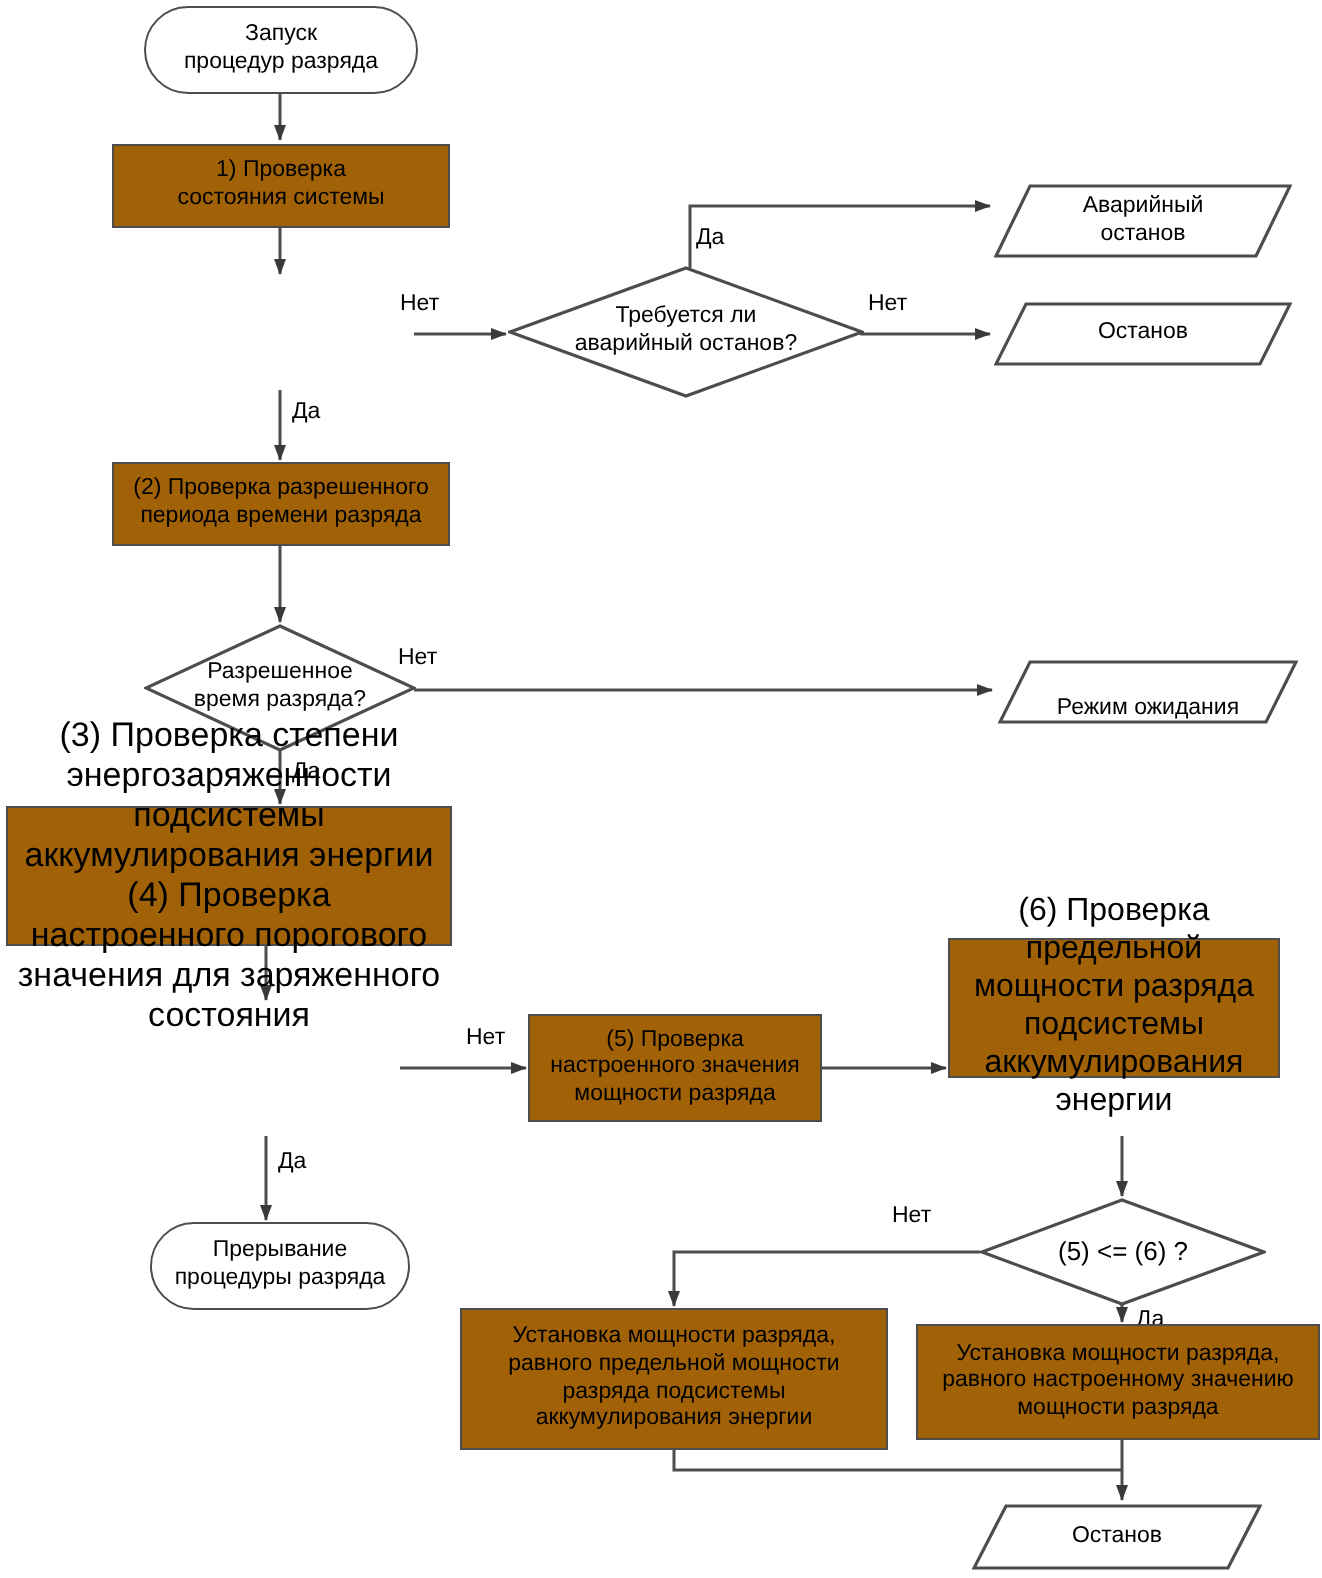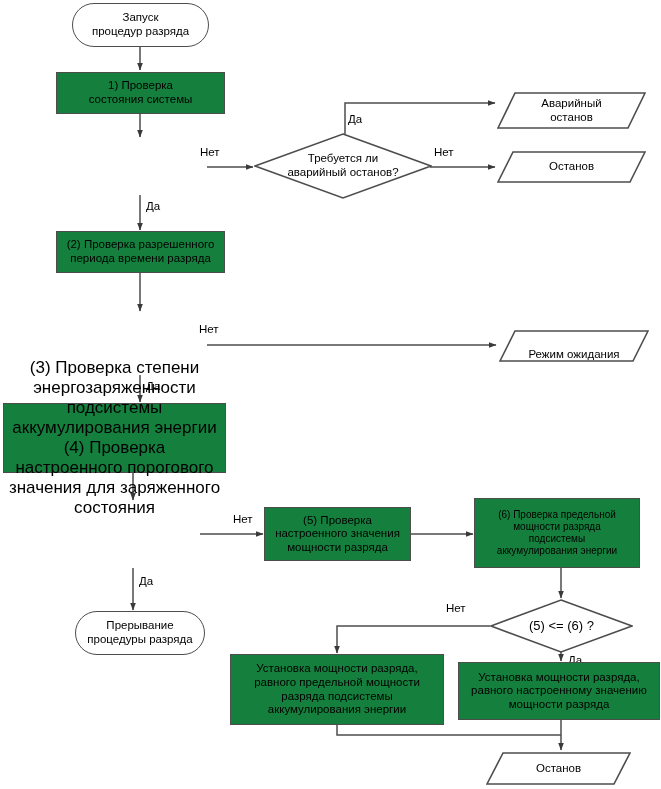--- a/index.html
+++ b/index.html
@@ -3,21 +3,21 @@
 <meta charset="utf-8">
 <style>
   html,body{margin:0;padding:0;background:#ffffff;}
   body{width:661px;height:789px;font-family:"Liberation Sans","DejaVu Sans",sans-serif;}
   #canvas{position:relative;width:661px;height:789px;overflow:hidden;background:#ffffff;}
 
   .node{position:absolute;box-sizing:border-box;display:flex;align-items:center;justify-content:center;text-align:center;color:#000;}
   .node .txt{display:block;line-height:1.18;padding:0 4px;}
 
   
-  .proc{border:1.5px solid #4d4d4d;background:#15803d;}
+  .proc{border:1.5px solid #4d4d4d;background:#a16207;}
 
   
   .term{border:1.5px solid #4d4d4d;background:#fff;border-radius:999px;}
 
   
   .diamond{background:transparent;}
   .diamond svg{position:absolute;left:0;top:0;width:100%;height:100%;}
   .diamond .txt{position:relative;z-index:2;}
 
   
@@ -114,20 +114,26 @@
     <svg viewBox="0 0 149 32" preserveAspectRatio="none">
         <polygon points="16,1 148,1 133,31 1,31" fill="#fff" stroke="#4d4d4d" stroke-width="1.6" vector-effect="non-scaling-stroke"></polygon>
       </svg>
     <span class="txt">Останов</span>
   </div>
 
   <div class="node proc" style="left:56px;top:231px;width:169px;height:42px;font-size:11.5px;">
     <span class="txt">(2) Проверка разрешенного<br>периода времени разряда</span>
   </div>
 
+  <div class="node diamond" style="left:72px;top:312px;width:136px;height:64px;font-size:11.5px;">
+    <svg viewBox="0 0 136 64" preserveAspectRatio="none">
+        <polygon points="68,1 135,32 68,63 1,32" fill="#fff" stroke="#4d4d4d" stroke-width="1.6" vector-effect="non-scaling-stroke"></polygon>
+      </svg>
+    <span class="txt">Разрешенное<br>время разряда?</span>
+  </div>
   <div class="lbl" style="left:199px;top:323px;font-size:11.5px;">Нет</div>
   <div class="lbl" style="left:146px;top:380px;font-size:11.5px;">Да</div>
 
   <div class="node para" style="left:499px;top:330px;width:150px;height:32px;font-size:11.5px;align-items:flex-end;">
     <svg viewBox="0 0 150 32" preserveAspectRatio="none">
         <polygon points="16,1 149,1 134,31 1,31" fill="#fff" stroke="#4d4d4d" stroke-width="1.6" vector-effect="non-scaling-stroke"></polygon>
       </svg>
     <span class="txt">Режим ожидания</span>
   </div>
 
@@ -139,21 +145,21 @@
   <div class="lbl" style="left:139px;top:575px;font-size:11.5px;">Да</div>
 
   <div class="node term" style="left:75px;top:611px;width:130px;height:44px;font-size:11.5px;">
     <span class="txt">Прерывание<br>процедуры разряда</span>
   </div>
 
   <div class="node proc" style="left:264px;top:507px;width:147px;height:54px;font-size:11.5px;">
     <span class="txt">(5) Проверка<br>настроенного значения<br>мощности разряда</span>
   </div>
 
-  <div class="node proc" style="left:474px;top:498px;width:166px;height:70px;font-size:10px;">
+  <div class="node proc" style="left:474px;top:469px;width:166px;height:70px;font-size:16px;">
     <span class="txt">(6) Проверка предельной<br>мощности разряда<br>подсистемы<br>аккумулирования энергии</span>
   </div>
 
   <div class="node diamond" style="left:490px;top:599px;width:143px;height:54px;font-size:13px;">
     <svg viewBox="0 0 143 54" preserveAspectRatio="none">
         <polygon points="71,1 142,27 71,53 1,27" fill="#fff" stroke="#4d4d4d" stroke-width="1.6" vector-effect="non-scaling-stroke"></polygon>
       </svg>
     <span class="txt">(5) &lt;= (6) ?</span>
   </div>
   <div class="lbl" style="left:446px;top:602px;font-size:11.5px;">Нет</div>

